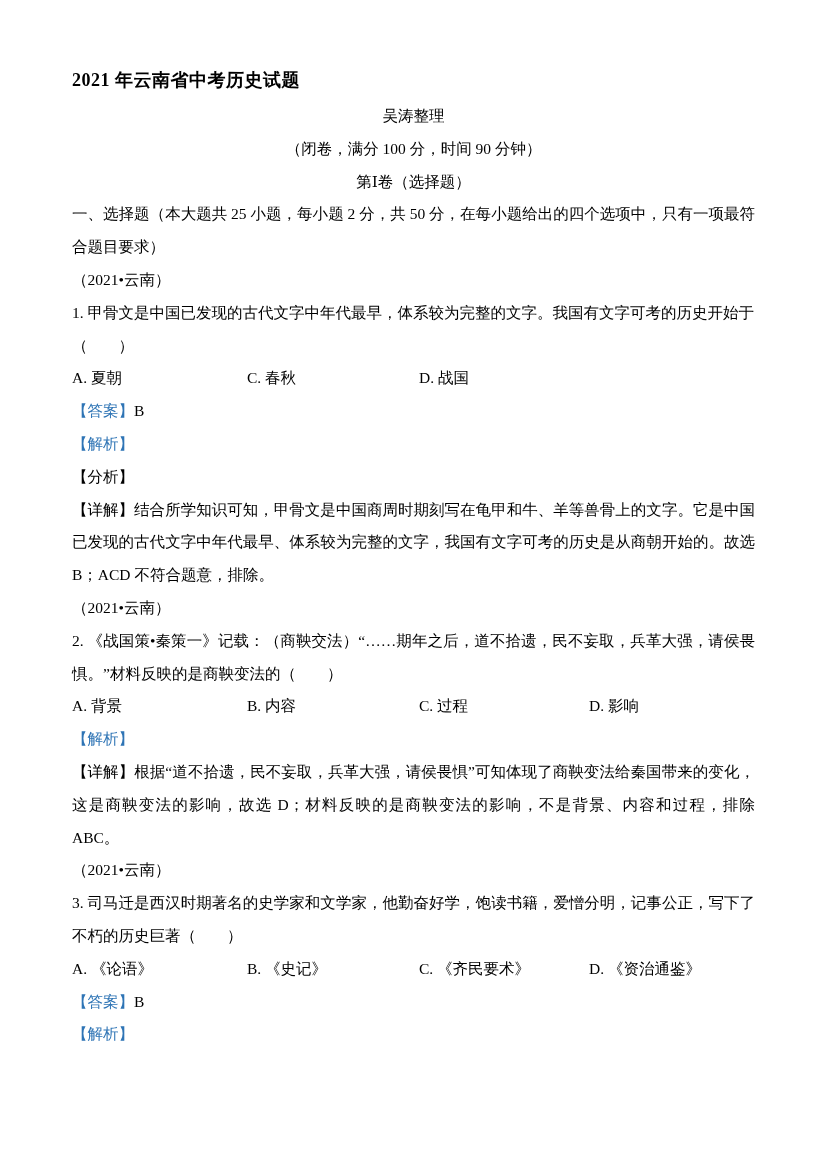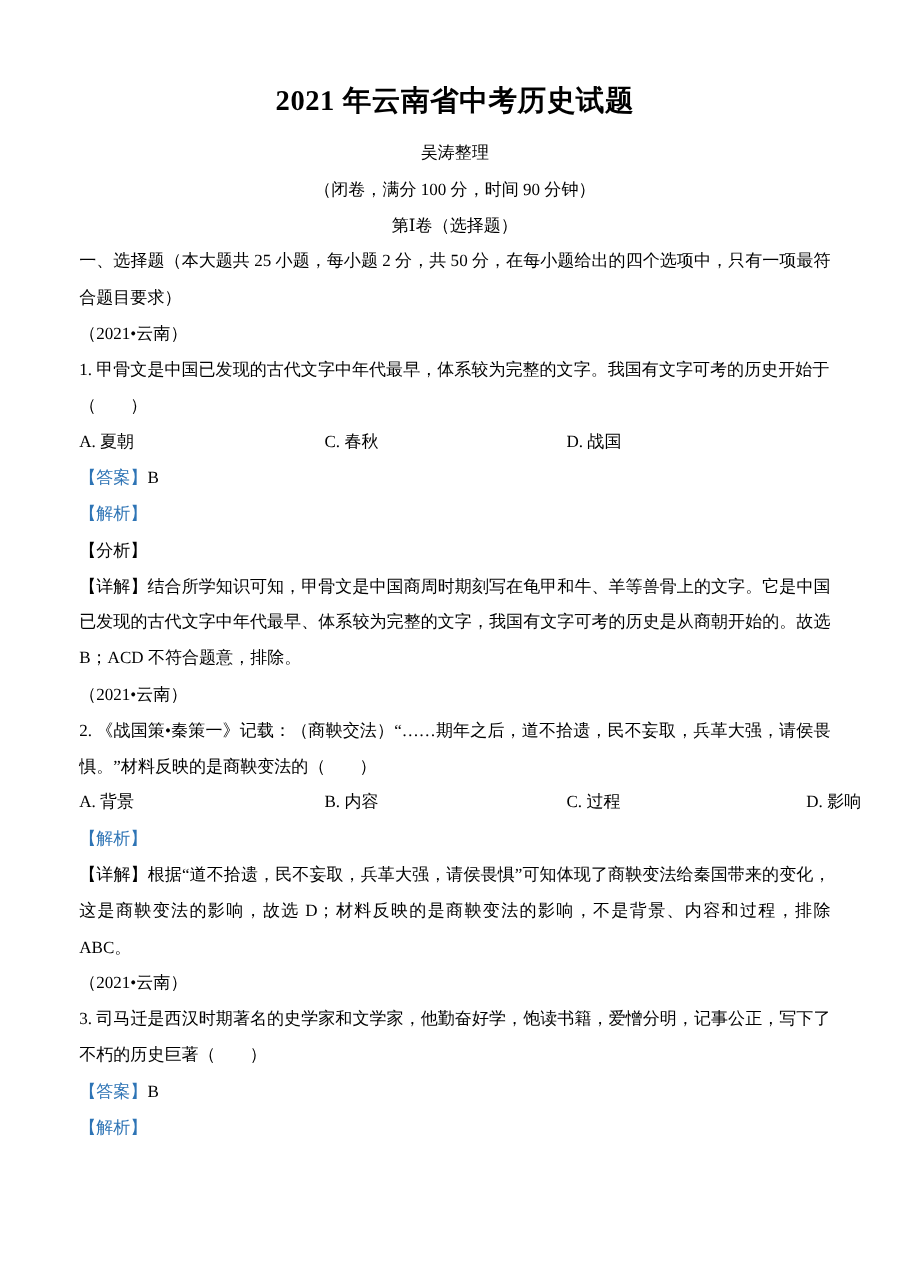--- a/index.html
+++ b/index.html
@@ -13,37 +13,35 @@
     box-sizing: border-box;
     padding: 60px 72px 0 72px;
     overflow: hidden;
     font-family: "Liberation Serif", "DejaVu Serif", serif;
     font-size: 15.5px;
     line-height: 32.8px;
     color: var(--text);
   }
   .page p { margin: 0; }
   .title {
-    margin: 12px;
-    font-size: 26px;
+    margin: 0;
+    font-size: 18px;
     line-height: 40px;
     font-weight: 700;
-    text-align: center;
     letter-spacing: 0.5px;
   }
   .center { text-align: center; }
   .bold { font-weight: 400; }
   .justify { text-align: justify; text-align-last: left; }
   .blue { color: var(--accent); }
   .options {
     display: grid;
     grid-template-columns: 175px 172px 170px 1fr;
     line-height: 32.8px;
     white-space: nowrap;
-    gap: 48px;
   }
 </style>
 </head>
 <body>
 
 <div class="page">
 
   <h1 class="title">2021 年云南省中考历史试题</h1>
   <p class="center bold">吴涛整理</p>
   <p class="center bold">（闭卷，满分 100 分，时间 90 分钟）</p>
@@ -74,17 +72,23 @@
       <span>C. 过程</span>
       <span>D. 影响</span>
     </div>
     <p class="blue">【解析】</p>
     <p class="justify"><span>【详解】</span><span>根据“道不拾遗，民不妄取，兵革大强，请侯畏惧”可知体现了商鞅变法给秦国带来的变化，这是商鞅变法的影响，故选 D；材料反映的是商鞅变法的影响，不是背景、内容和过程，排除 ABC。</span></p>
   </section>
 
   <section>
     <p>（2021•云南）</p>
     <p class="justify">3. 司马迁是西汉时期著名的史学家和文学家，他勤奋好学，饱读书籍，爱憎分明，记事公正，写下了不朽的历史巨著（　　）</p>
+    <div class="options">
+      <span>A. 《论语》</span>
+      <span>B. 《史记》</span>
+      <span>C. 《齐民要术》</span>
+      <span>D. 《资治通鉴》</span>
+    </div>
     <p><span class="blue">【答案】</span><span>B</span></p>
     <p class="blue">【解析】</p>
   </section>
 
 </div>
 
 </body></html>

